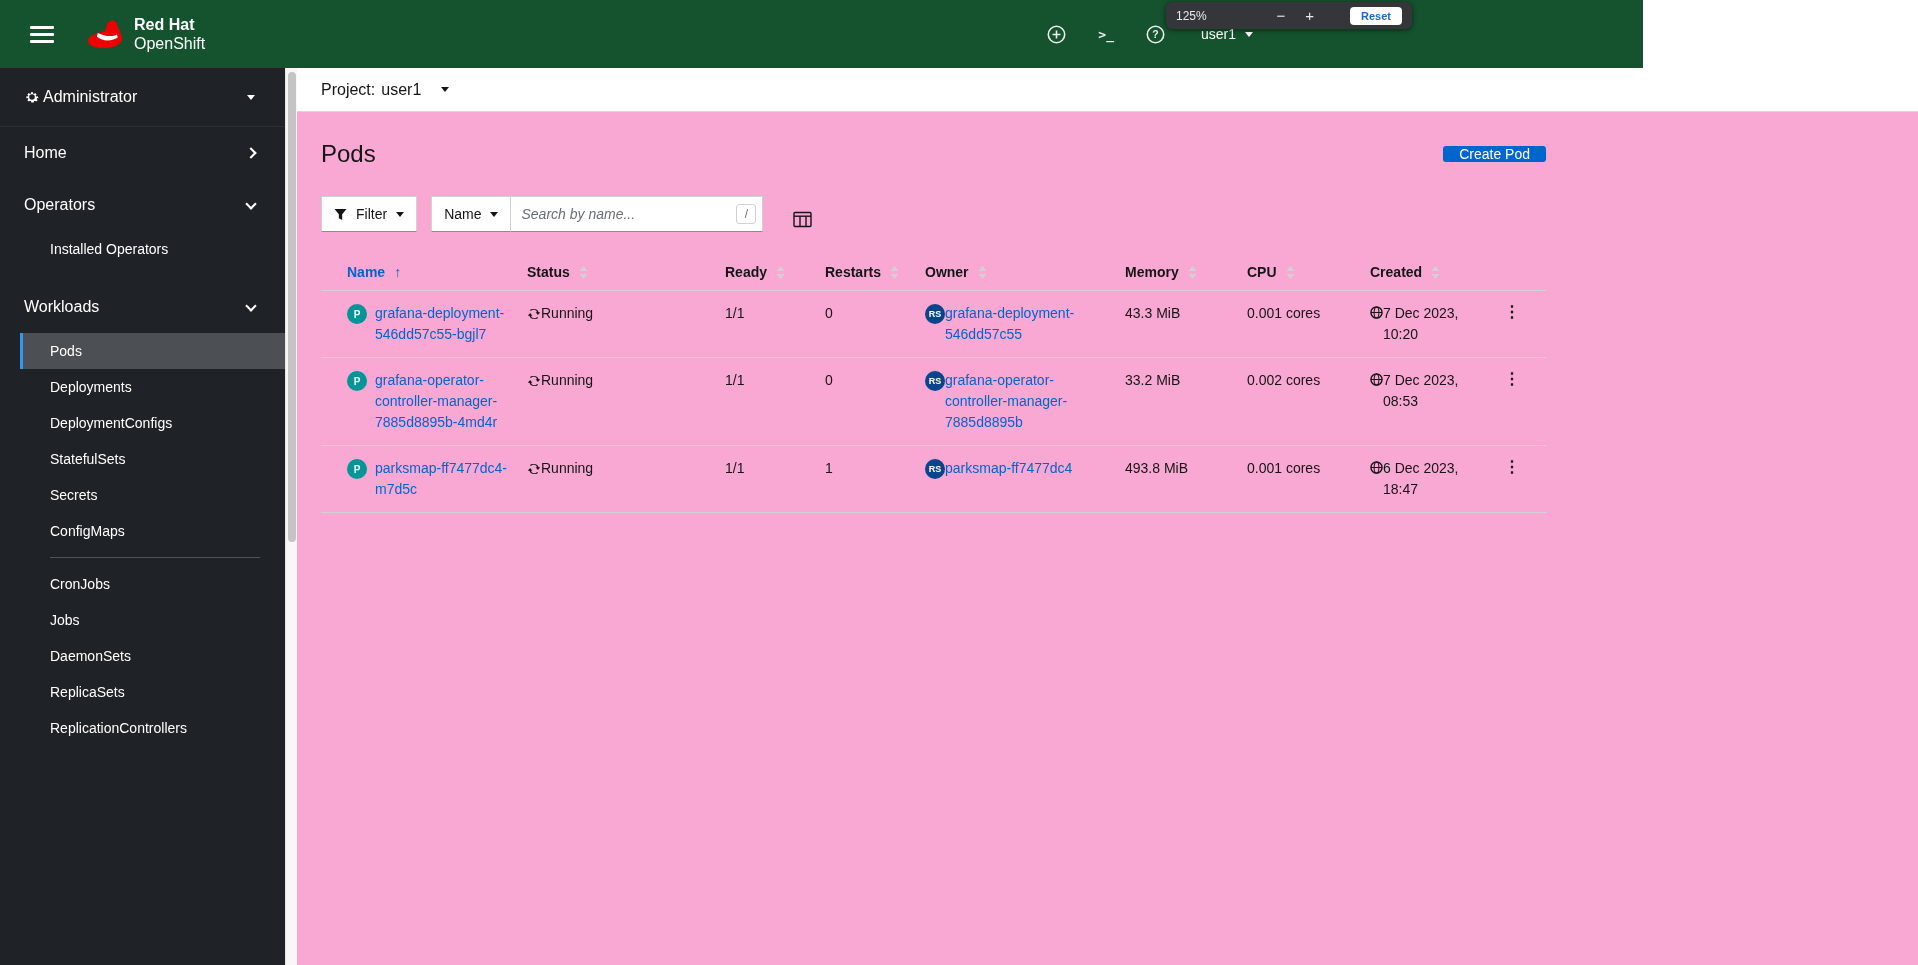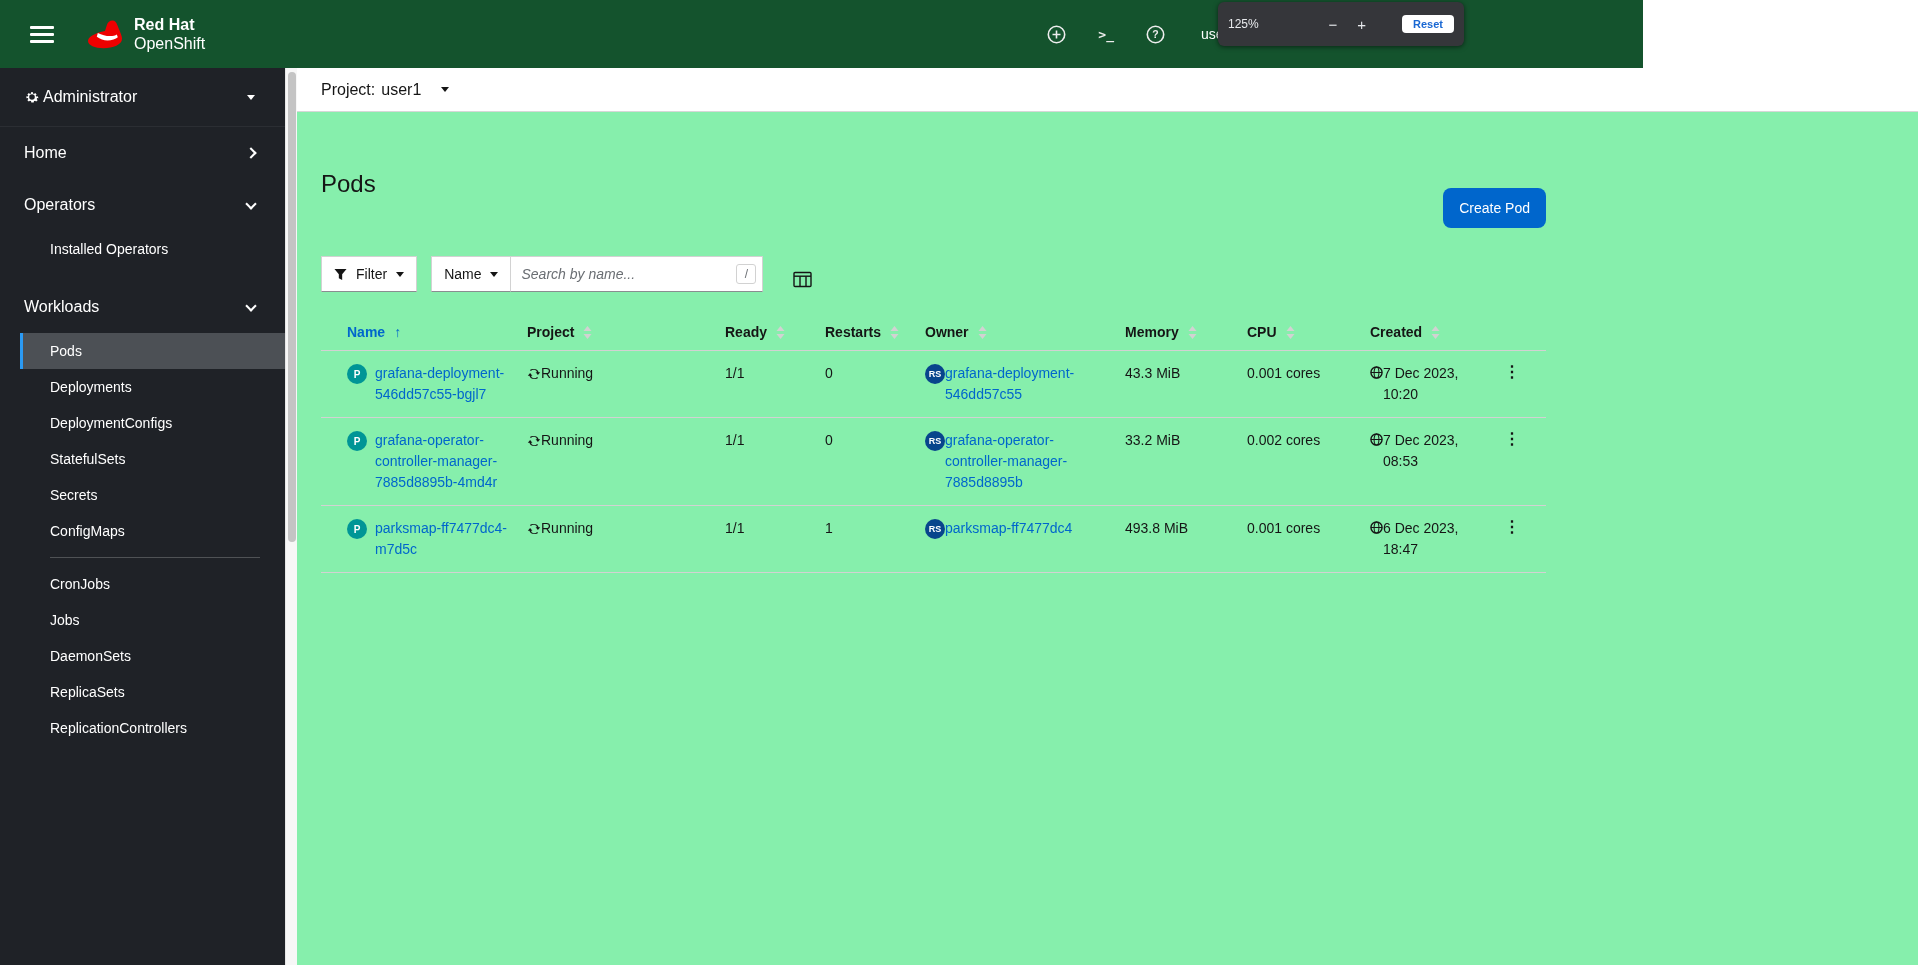--- a/index.html
+++ b/index.html
@@ -21,21 +21,21 @@
   .brand-text { color:#fff; font-size:16px; line-height:19px; }
   .brand-line1 { font-weight:700; }
   .masthead-right { position:absolute; right:390px; top:0; height:68px; display:flex; align-items:center; gap:32px; }
   .mh-iconbtn { background:none; border:none; color:#ededed; cursor:pointer; padding:0; display:flex; align-items:center; }
   .terminal-glyph { font-family:"DejaVu Sans Mono",monospace; font-size:13px; font-weight:700; color:#ededed; }
   .user-menu { display:flex; align-items:center; gap:9px; color:#fff; font-size:14px; cursor:pointer; margin-left:4px; }
   .caret-down { width:0; height:0; border-left:4px solid transparent; border-right:4px solid transparent; border-top:5px solid currentColor; display:inline-block; }
 
   
   .zoom-widget {
-    position:absolute; left:1218px; top:2px; width:246px; height:44px; z-index:30;
+    position:absolute; left:1166px; top:2px; width:246px; height:27px; z-index:30;
     background:#35363a; border-radius:6px; box-shadow:0 1px 5px rgba(0,0,0,.55);
     display:flex; align-items:center; padding:0 10px; color:#fff; font-size:12px; gap:12px;
   }
   .zoom-level { color:#e8eaed; }
   .zoom-spacer { flex:1; }
   .zoom-btn { background:none; border:none; color:#e8eaed; font-size:15px; cursor:pointer; padding:0 4px; line-height:1; }
   .zoom-reset {
     background:#ffffff; color:#1967d2; border:none; border-radius:4px;
     font-size:11px; font-weight:700; padding:3px 11px; cursor:pointer;margin-left:20px;
   }
@@ -72,34 +72,34 @@
   .side-scrollbar {
     position:absolute; top:68px; left:285px; width:12px; height:897px;
     background:#f7f7f7; border-left:1px solid #e6e6e6; cursor:pointer;
   }
   .side-scrollbar .thumb {
     position:absolute; top:4px; left:2px; width:8px; height:470px;
     background:#c4c4c4; border-radius:4px; cursor:grab;
   }
 
   
-  .main { position:absolute; top:68px; left:297px; right:0; bottom:0; background:#86efac; }
+  .main { position:absolute; top:68px; left:297px; right:0; bottom:0; background:#f9a8d4; }
   .project-bar {
     height:44px; border-bottom:1px solid #d7d7d7; display:flex; align-items:center;
     padding-left:24px; font-size:16px; gap:6px; background:#fff;
   }
   .project-bar .caret-down { margin-left:14px; color:#151515; cursor:pointer; }
   .project-toggle { display:flex; align-items:center; cursor:pointer; gap:6px; }
 
   .content { padding-left:24px; width:1249px; }
   .page-header { display:flex; justify-content:space-between; align-items:center; margin-top:28px; }
   .page-title { font-size:24px; font-weight:500; margin:0; }
   .btn-primary {
-    background:#0066cc; color:#fff; border:none; border-radius:8px;
-    font-size:14px; padding:12px 16px; cursor:pointer;margin-top:48px;
+    background:#0066cc; color:#fff; border:none; border-radius:3px;
+    font-size:14px; padding:0 16px; cursor:pointer;
   }
 
   
   .toolbar { display:flex; align-items:flex-end; margin-top:28px; }
   .select-toggle {
     display:flex; align-items:center; gap:9px; background:#fff;
     border:1px solid #d2d2d2; border-bottom-color:#8a8d90;
     font-size:14px; color:#151515; padding:8px 12px; cursor:pointer; height:36px;
   }
   .filter-toggle { margin-right:14px; }
@@ -282,21 +282,21 @@
       </button>
     </div>
 
     <div class="pods-table">
       <div class="thead">
         <div class="th th-sorted">
           <span>Name</span>
           <span class="sort-asc">↑</span>
         </div>
         <div class="th">
-          <span>Project</span>
+          <span>Status</span>
           <svg width="9" height="13" viewBox="0 0 9 13">
               <path d="M4.5 0L8.5 5h-8z" fill="#d2d2d2"></path>
               <path d="M4.5 13L8.5 8h-8z" fill="#d2d2d2"></path>
             </svg>
         </div>
         <div class="th">
           <span>Ready</span>
           <svg width="9" height="13" viewBox="0 0 9 13">
               <path d="M4.5 0L8.5 5h-8z" fill="#d2d2d2"></path>
               <path d="M4.5 13L8.5 8h-8z" fill="#d2d2d2"></path>

